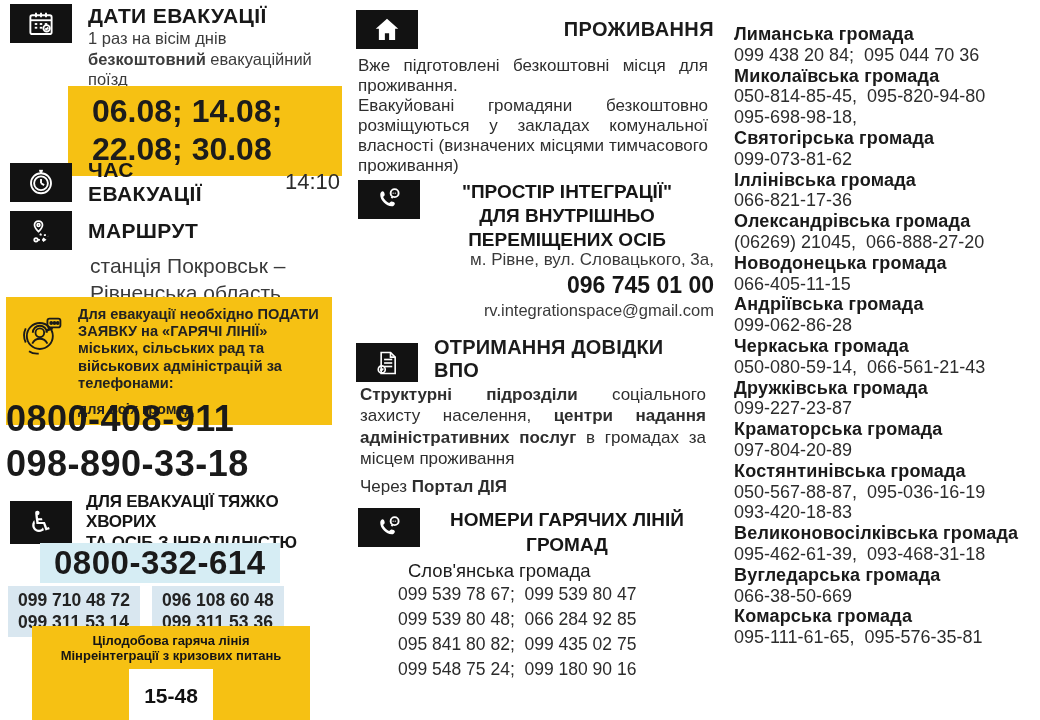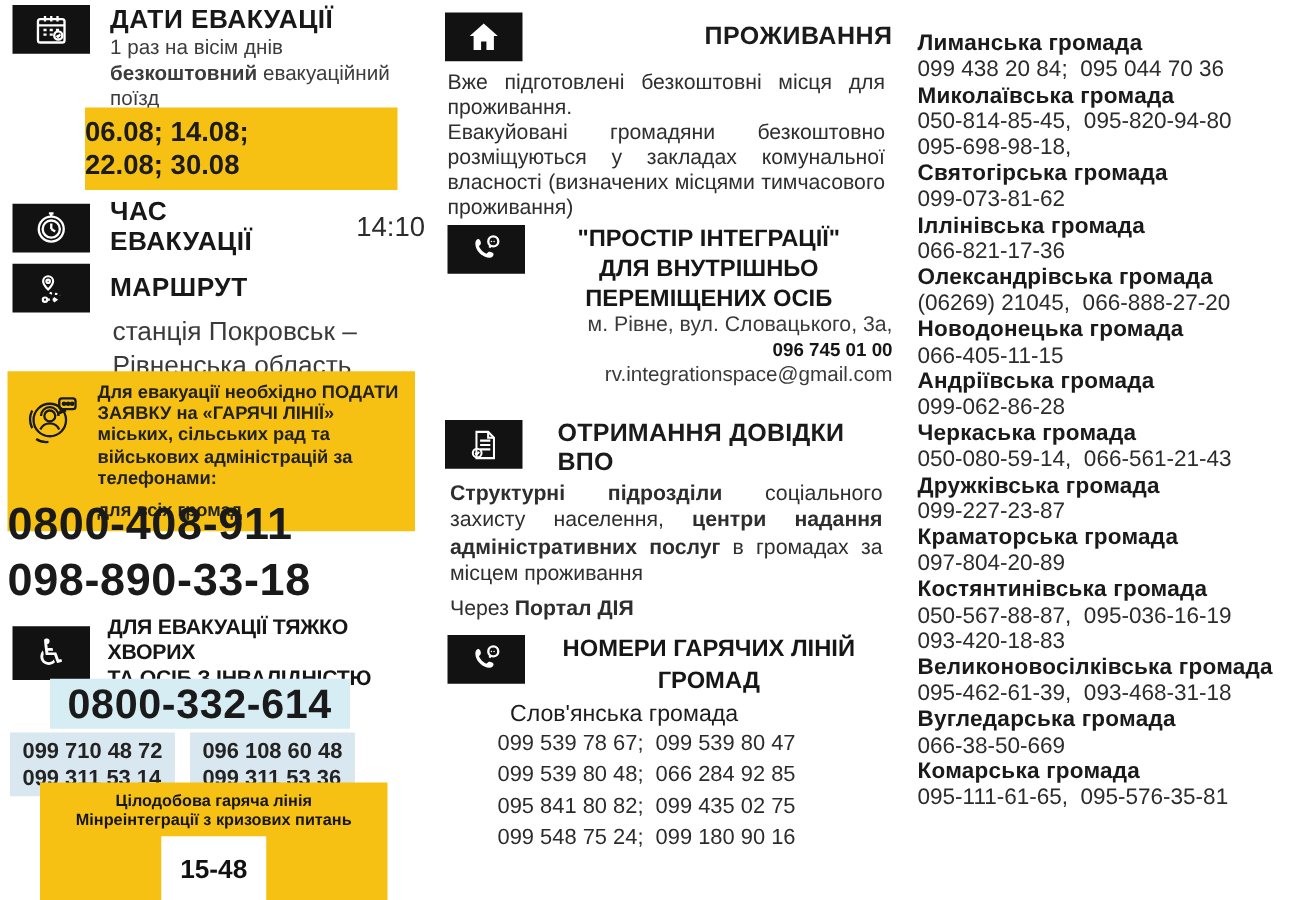--- a/index.html
+++ b/index.html
@@ -12,22 +12,22 @@
   
   .iconbox{width:62px;height:39px;background:#121212;display:flex;align-items:center;justify-content:center;flex:0 0 auto;}
   .iconbox svg{display:block;}
   .wheel{font-family:"DejaVu Sans",sans-serif;color:#fff;font-size:29px;line-height:1;}
 
   
   .col-left{left:6px;top:0;width:334px;height:720px;}
   #sec-dates{top:4px;left:4px;display:flex;gap:16px;}
   .h1{font-size:21px;font-weight:bold;letter-spacing:.4px;color:#181818;}
   .sub{font-size:16.5px;color:#3c3c3c;line-height:1.25;}
-  #dates-box{top:86px;left:62px;width:250px;background:var(--yellow);padding:7px 0 7px 0;
-             font-size:22px;font-weight:bold;line-height:1.18;color:#1c1c1c;}
+  #dates-box{top:86px;left:62px;width:250px;background:var(--yellow);padding:7px 0 7px 24px;
+             font-size:32px;font-weight:bold;line-height:1.18;color:#1c1c1c;}
   #sec-time{top:158px;left:4px;display:flex;gap:16px;align-items:center;}
   #time-value{font-size:22px;font-weight:normal;color:#2b2b2b;margin-left:22px;}
   #sec-route{top:211px;left:4px;display:flex;gap:16px;align-items:center;}
   #route-text{top:253px;left:84px;font-size:21px;color:#3a3a3a;line-height:1.28;}
   #sec-app{top:297px;left:0;width:326px;background:var(--yellow);display:flex;gap:6px;
            padding:9px 6px 8px 6px;box-sizing:border-box;}
   #sec-app .app-icon{flex:0 0 60px;display:flex;align-items:flex-start;justify-content:center;padding-top:4px;}
   #app-text{font-size:14.6px;font-weight:bold;line-height:1.18;color:#222;}
   #app-note{font-size:14.6px;font-weight:bold;color:#222;margin-top:9px;}
   .bigphone{left:0;width:326px;text-align:left;font-size:36px;font-weight:800;letter-spacing:.5px;color:#1a1a1a;}
@@ -52,23 +52,23 @@
 
   
   .col-mid{left:352px;top:0;width:362px;height:720px;}
   #m-housing{top:10px;left:4px;right:0;display:flex;align-items:center;}
   #m-housing-title{flex:1;text-align:right;font-size:20px;font-weight:bold;letter-spacing:.4px;}
   #m-housing-text{top:56px;left:6px;width:350px;font-size:17px;line-height:1.18;color:#2e2e2e;text-align:justify;}
   #m-int-head{top:180px;left:6px;right:0;display:flex;}
   #m-int-title{flex:1;text-align:center;font-size:19px;font-weight:bold;line-height:1.26;color:#161616;}
   #m-int-info{top:250px;left:0;width:362px;text-align:right;}
   #int-address{font-size:17px;color:#3a3a3a;}
-  #int-phone{font-size:15px;font-weight:800;margin-top:2px;color:#161616;}
+  #int-phone{font-size:23px;font-weight:800;margin-top:2px;color:#161616;}
   #int-email{font-size:16.5px;color:#3a3a3a;margin-top:2px;}
-  #m-vpo{top:336px;left:4px;display:flex;gap:28px;align-items:flex-start;}
+  #m-vpo{top:336px;left:4px;display:flex;gap:16px;align-items:flex-end;}
   #m-vpo-title{font-size:20px;font-weight:bold;letter-spacing:.2px;}
   #m-vpo-text{top:384px;left:8px;width:346px;font-size:17px;line-height:1.25;color:#2e2e2e;text-align:justify;}
   #m-via{top:477px;left:8px;font-size:17px;color:#2e2e2e;}
   #m-hot-head{top:508px;left:6px;right:0;display:flex;}
   #m-hot-title{flex:1;text-align:center;font-size:19px;font-weight:bold;line-height:1.3;color:#161616;}
   #m-slav{top:560px;left:46px;}
   #slav-name{font-size:18.5px;font-weight:normal;margin-left:10px;color:#1c1c1c;}
   .slav-line{font-size:17.5px;color:#2b2b2b;line-height:25px;}
 
   

